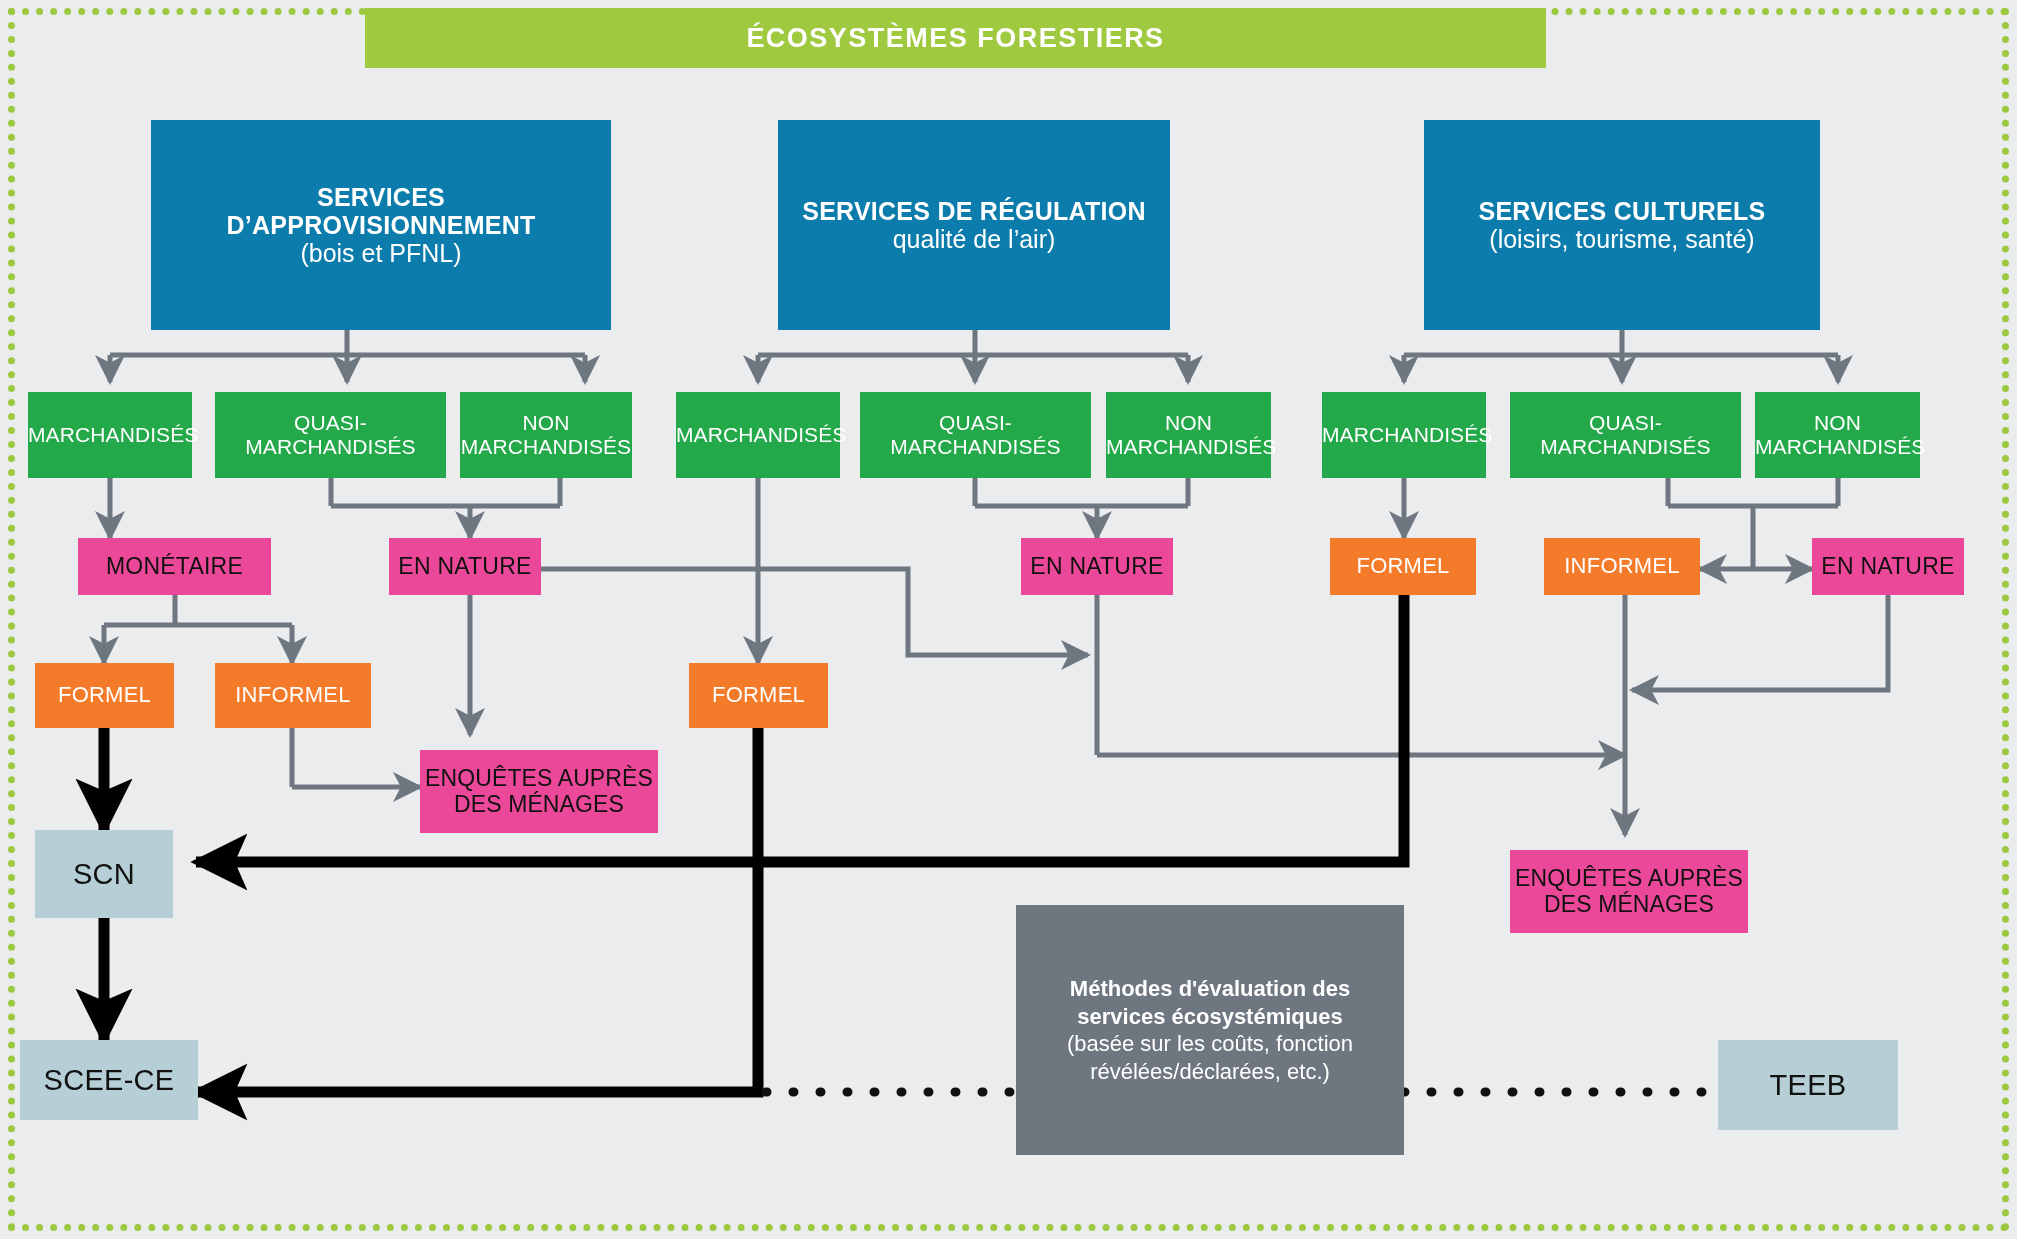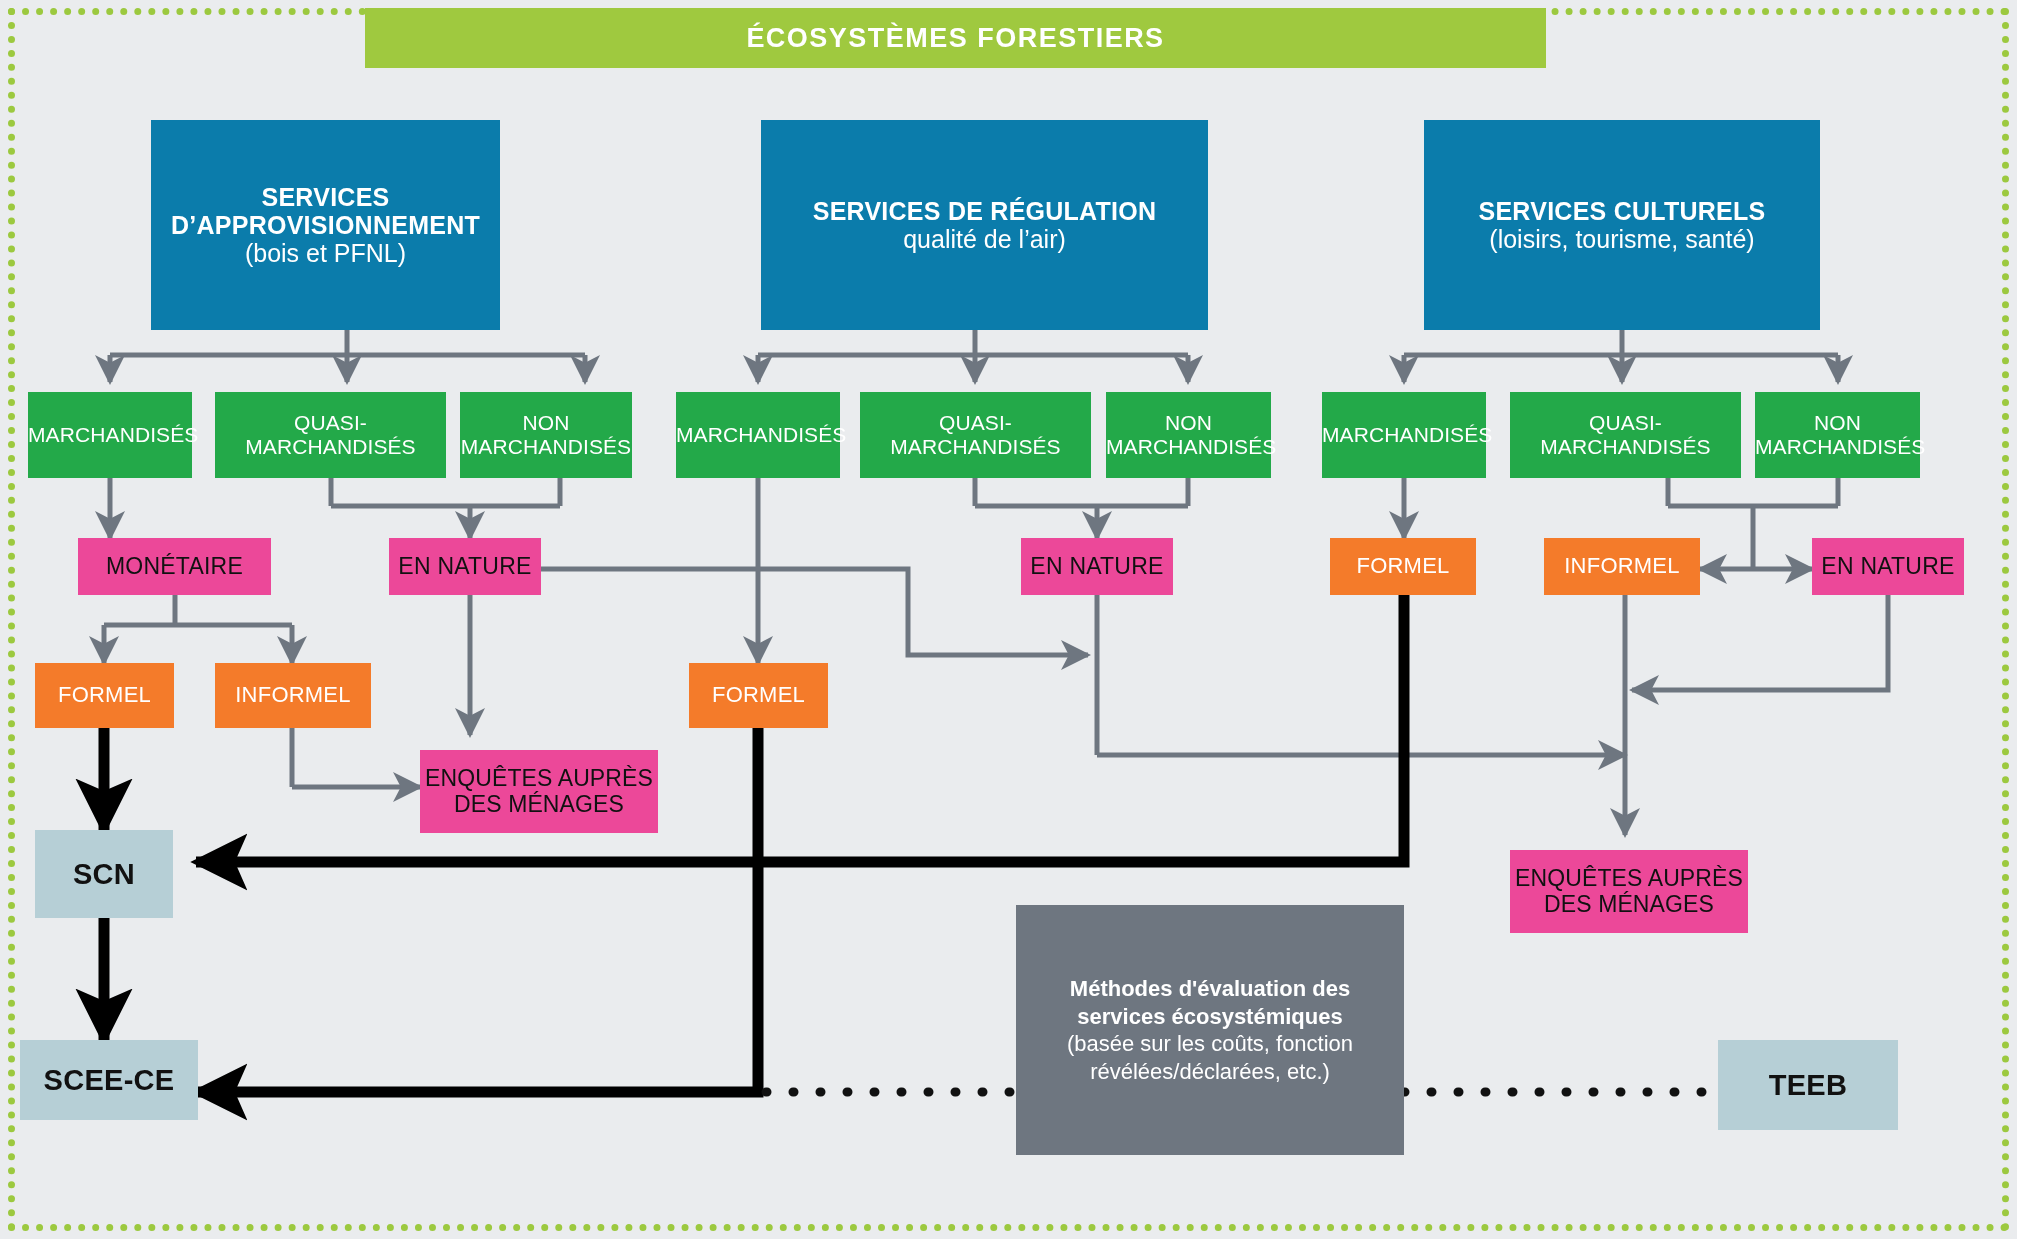--- a/index.html
+++ b/index.html
@@ -43,21 +43,21 @@
   .lgreen{
     background:#ec4899;color:#111111;font-size:23px;letter-spacing:.01em;
   }
   .orange{
     background:#f47b2a;color:#ffffff;font-size:22px;letter-spacing:.01em;
   }
   .yellow{
     background:#ec4899;color:#111111;font-size:23px;letter-spacing:.005em;
   }
   .bluegrey{
-    background:#b6cfd6;color:#111111;font-size:29px;font-weight:bold;letter-spacing:.01em;
+    background:#b6cfd6;color:#111111;font-size:29px;font-weight:normal;letter-spacing:.01em;
   }
   .greybox{
     background:#6e7680;color:#ffffff;font-size:22px;line-height:1.25;
     padding:6px 10px;
   }
   .greybox .b{font-weight:bold;display:block;}
 </style>
 </head>
 <body>
 
@@ -151,27 +151,27 @@
     <g fill="none" stroke="#111111" stroke-width="9" stroke-linecap="round" stroke-dasharray="1 26">
       <path d="M 766 1092 L 1016 1092"></path>
       <path d="M 1404 1092 L 1718 1092"></path>
     </g>
   </svg>
 
   <div class="node banner" style="left:365px;top:8px;width:1181px;height:60px;">
     <span>ÉCOSYSTÈMES FORESTIERS</span>
   </div>
 
-  <div class="node blue" style="left:151px;top:120px;width:349px;height:210px;flex-direction:column;">
+  <div class="node blue" style="left:151px;top:120px;width:460px;height:210px;flex-direction:column;">
     <span class="t1">SERVICES</span>
     <span class="t1">D’APPROVISIONNEMENT</span>
     <span class="t2">(bois et PFNL)</span>
   </div>
 
-  <div class="node blue" style="left:761px;top:120px;width:447px;height:210px;flex-direction:column;">
+  <div class="node blue" style="left:778px;top:120px;width:392px;height:210px;flex-direction:column;">
     <span class="t1">SERVICES DE RÉGULATION</span>
     <span class="t2">qualité de l’air)</span>
   </div>
 
   <div class="node blue" style="left:1424px;top:120px;width:396px;height:210px;flex-direction:column;">
     <span class="t1">SERVICES CULTURELS</span>
     <span class="t2">(loisirs, tourisme, santé)</span>
   </div>
 
   <div class="node green" style="left:28px;top:392px;width:164px;height:86px;">

